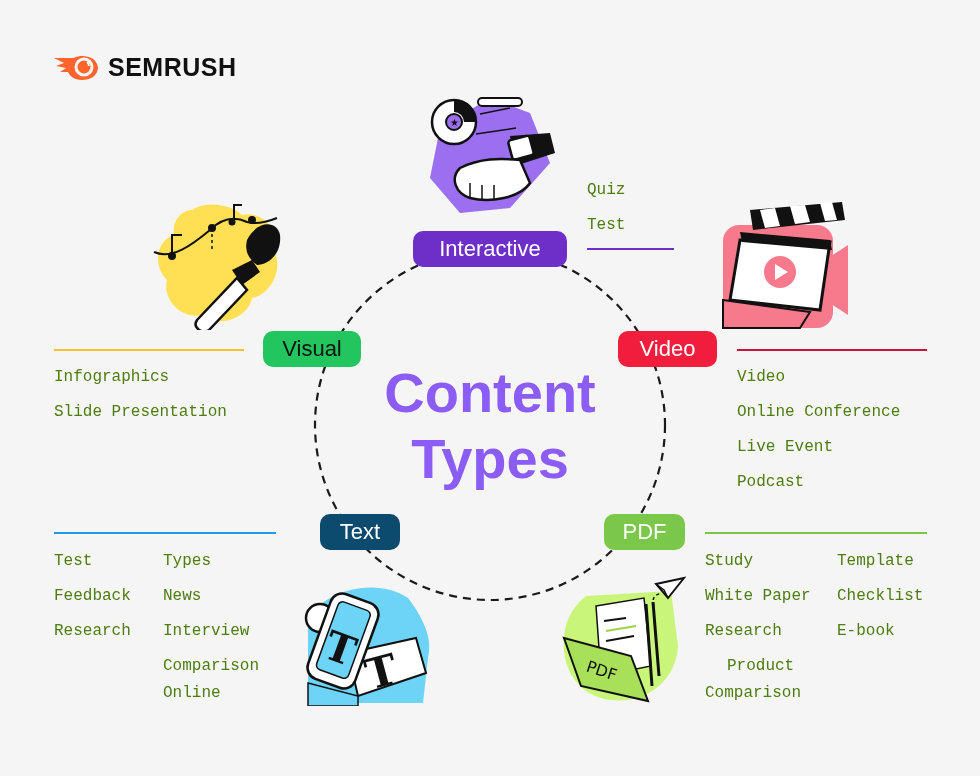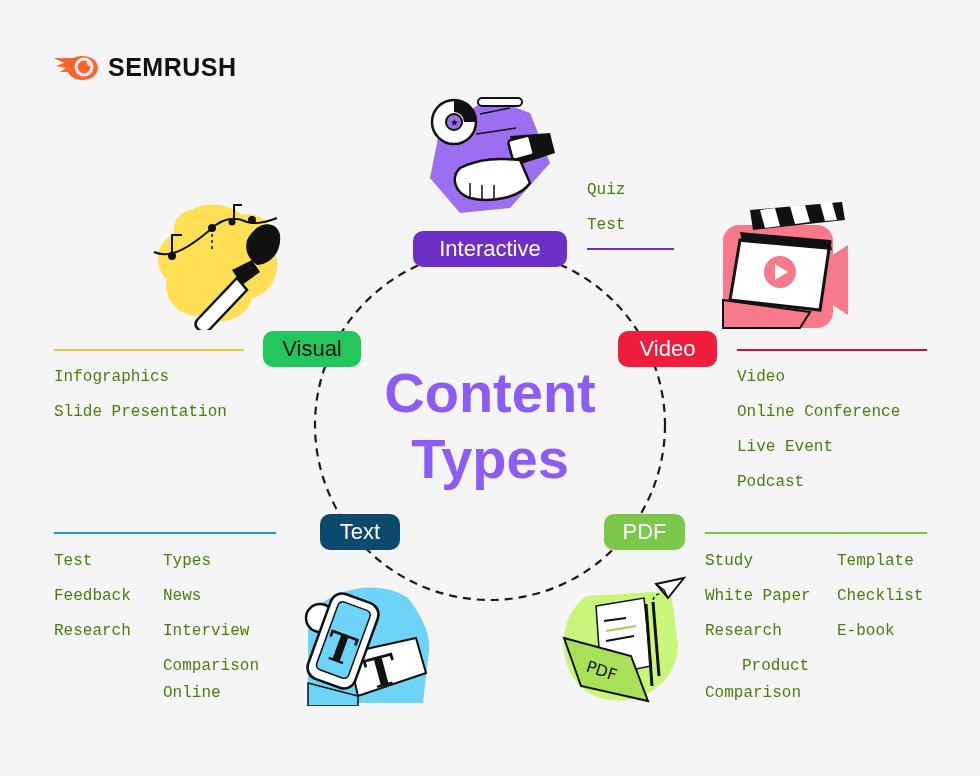--- a/index.html
+++ b/index.html
@@ -129,21 +129,21 @@
   <path d="M10 105 L60 118 L60 128 L10 128 Z" fill="#6dd3f7" stroke="#111" stroke-width="1.5"></path>
 </svg>
 
 <div class="badge" style="left:604px;top:514px;width:81px;background:#7ac74a;">
   <span>PDF</span>
 </div>
 <div class="rule" style="left:705px;top:532px;width:222px;background:#7ac74a;"></div>
 <div class="item" style="left:705px;top:550px">Study</div>
 <div class="item" style="left:705px;top:585px">White Paper</div>
 <div class="item" style="left:705px;top:620px">Research</div>
-<div class="item" style="left:742px;top:655px">Product</div>
+<div class="item" style="left:727px;top:655px">Product</div>
 <div class="item" style="left:705px;top:682px">Comparison</div>
 <div class="item" style="left:837px;top:550px">Template</div>
 <div class="item" style="left:837px;top:585px">Checklist</div>
 <div class="item" style="left:837px;top:620px">E-book</div>
 <svg class="illus" style="left:556px;top:576px" width="130" height="128" viewBox="0 0 130 128">
   <path d="M30 20 L115 15 L122 70 C120 105 90 128 55 124 C20 120 5 90 8 60 C10 40 20 28 30 20 Z" fill="#c8f57a"></path>
   <path d="M40 30 L88 22 L95 90 L45 100 Z" fill="#fff" stroke="#111" stroke-width="1.5"></path>
   <line x1="48" y1="45" x2="70" y2="42" stroke="#111" stroke-width="2"></line>
   <line x1="50" y1="55" x2="80" y2="50" stroke="#9ed24a" stroke-width="2"></line>
   <line x1="50" y1="65" x2="78" y2="60" stroke="#111" stroke-width="2"></line>

